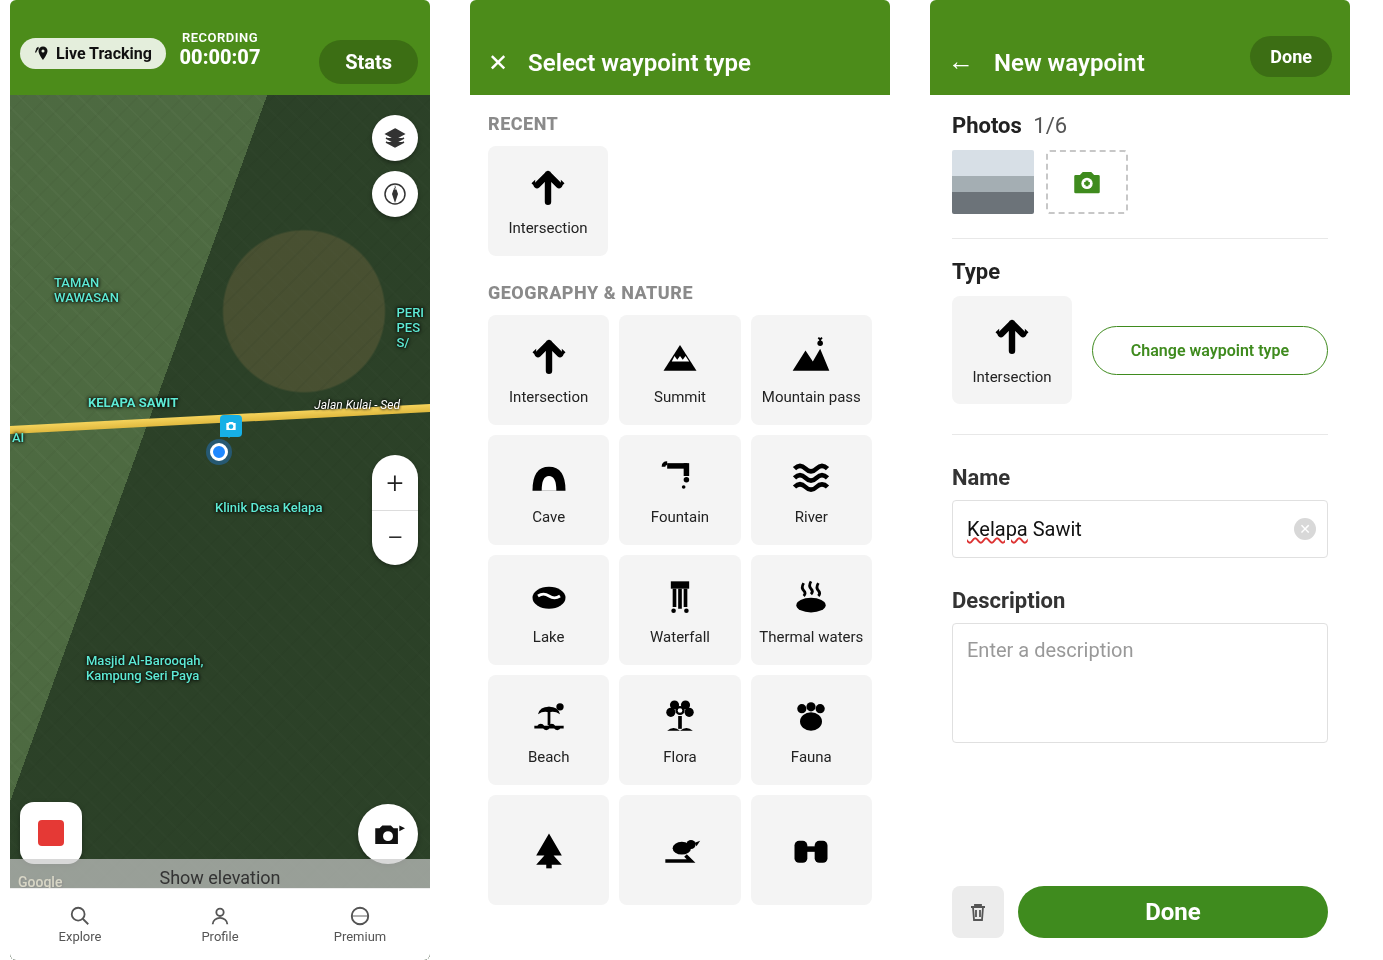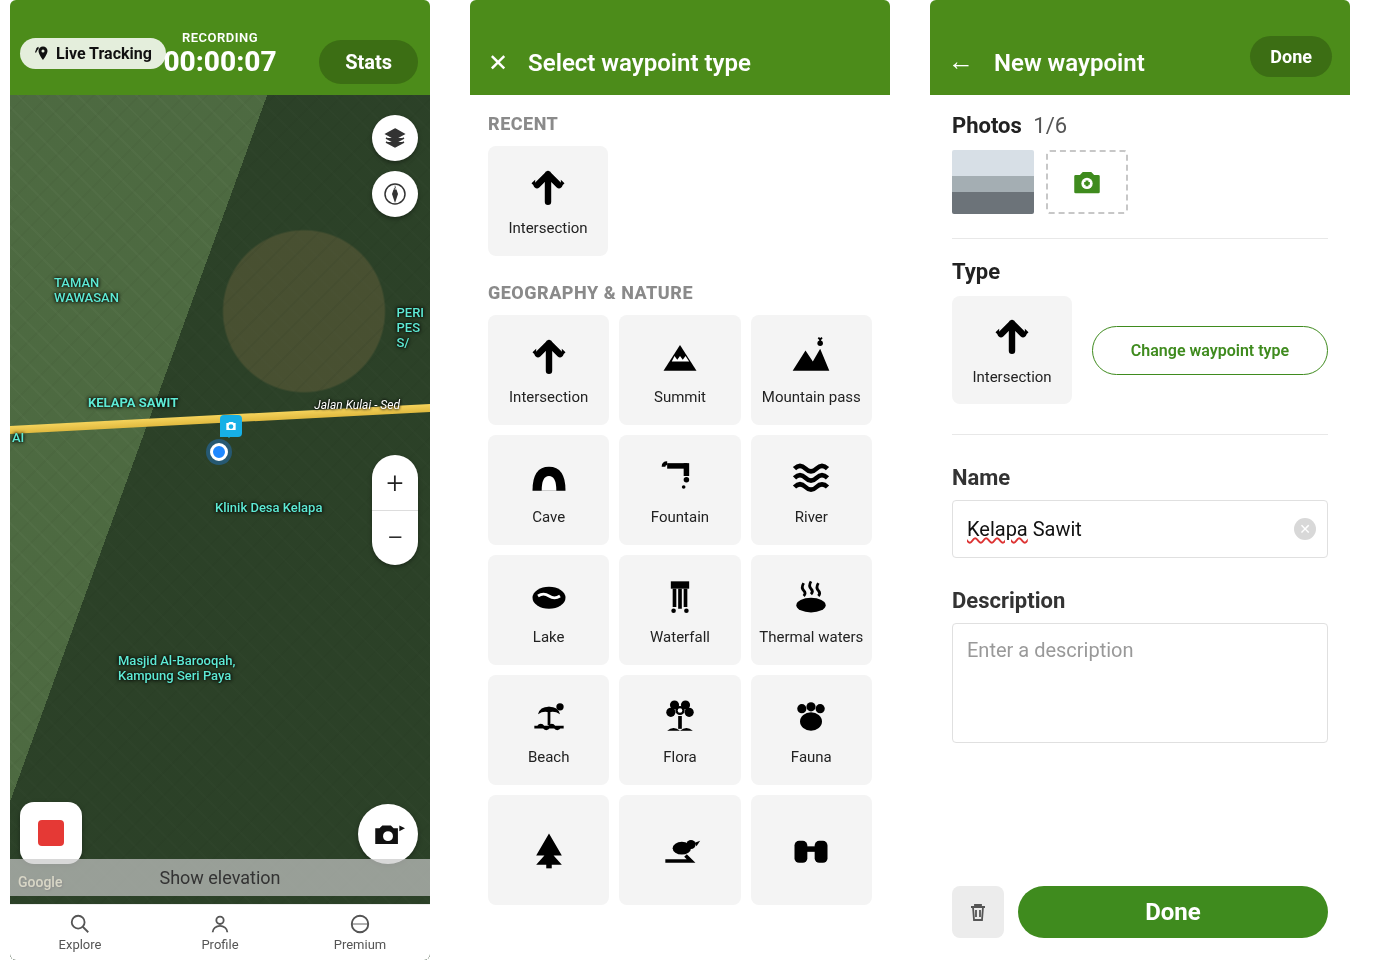--- a/index.html
+++ b/index.html
@@ -6,21 +6,21 @@
   body { background: #fff; width: 1383px; height: 960px; display: flex; gap: 40px; padding: 0 10px; }
   .phone { width: 420px; height: 900px; border-radius: 6px; overflow: hidden; position: relative; background:#fff; }
 
   
   .map-screen { display:flex; flex-direction:column; height:100%; }
   .map-topbar { background:#4c8c1a; height:95px; position:relative; color:#fff; }
   .live-chip { position:absolute; left:10px; top:38px; background:rgba(255,255,255,.85); color:#111; border-radius:20px; padding:6px 14px; font-weight:700; display:flex; align-items:center; gap:4px; font-size:16px; }
   .live-chip svg{width:18px;height:18px;}
   .rec-box { position:absolute; left:50%; transform:translateX(-50%); top:30px; text-align:center; }
   .rec-label { font-size:13px; letter-spacing:.5px; font-weight:600; }
-  .rec-time { font-size:28px; font-weight:800; }
+  .rec-time { font-size:20px; font-weight:800; }
   .stats-btn { position:absolute; right:12px; top:40px; background:#3c6e14; color:#ffffff; border:none; border-radius:22px; padding:10px 26px; font-size:20px; font-weight:700; }
 
   .map-body { flex:1; position:relative; background:#2f3d2b; overflow:hidden; }
   .sat { position:absolute; inset:0;
     background:
       linear-gradient(110deg, rgba(90,120,70,.6) 0 35%, rgba(40,60,35,.8) 35% 100%),
       repeating-linear-gradient(45deg, rgba(255,255,255,.05) 0 2px, transparent 2px 14px),
       repeating-linear-gradient(-45deg, rgba(0,0,0,.08) 0 2px, transparent 2px 16px),
       radial-gradient(circle at 70% 25%, #c9a06a 0 80px, transparent 82px),
       #3a553a;
@@ -35,21 +35,21 @@
   .round-btn svg{width:24px;height:24px;}
   .zoom-pill { position:absolute; right:12px; top:360px; width:46px; height:110px; background:#fff; border-radius:23px; box-shadow:0 2px 4px rgba(0,0,0,.35); display:flex; flex-direction:column; }
   .zoom-half{flex:1;display:flex;align-items:center;justify-content:center;font-size:30px;font-weight:300;color:#222;}
   .zoom-half:first-child{border-bottom:1px solid #ddd;}
   .bottom-fab{position:absolute;bottom:96px;width:60px;height:60px;background:#fff;border-radius:50%;display:flex;align-items:center;justify-content:center;box-shadow:0 2px 5px rgba(0,0,0,.35);}
   .rec-fab{left:10px;border-radius:14px;width:62px;height:62px;}
   .rec-square{width:26px;height:26px;background:#e53935;border-radius:4px;}
   .cam-fab{right:12px;}
   .show-elev{position:absolute;bottom:64px;left:0;right:0;background:rgba(200,200,200,.7);text-align:center;padding:8px 0;font-size:18px;color:#333;}
   .g-attr{position:absolute;bottom:70px;left:8px;font-size:14px;color:#fef9c3;text-shadow:1px 1px 2px #000;font-weight:500;}
-  .tabbar{position:absolute;bottom:0;left:0;right:0;height:56px;background:#fff;display:flex;border-top:1px solid #eee;}
+  .tabbar{position:absolute;bottom:0;left:0;right:0;height:72px;background:#fff;display:flex;border-top:1px solid #eee;}
   .tab{flex:1;display:flex;flex-direction:column;align-items:center;justify-content:center;gap:2px;font-size:13px;color:#555;}
   .tab.active{background:#e8f3df;color:#3f8b1e;}
   .tab svg{width:22px;height:22px;}
 
   
   .screen2{display:flex;flex-direction:column;height:100%;}
   .header2{background:#4c8c1a;height:95px;display:flex;align-items:flex-end;padding:0 18px 18px;color:#fff;gap:20px;}
   .header2 .close{font-size:24px;}
   .header2 .title{font-size:24px;font-weight:600;}
   .scroll2{flex:1;overflow:auto;padding:18px 18px 0;}
@@ -192,21 +192,21 @@
     <div class="road"></div>
     <div class="road-label">Jalan Kulai - Sed</div>
     <div class="sat-label" style="top:180px;left:44px;white-space:pre;">TAMAN
 WAWASAN</div>
     <div class="sat-label" style="top:210px;right:6px;white-space:pre;text-align:left">PERI
 PES
 S/</div>
     <div class="sat-label" style="top:300px;left:78px;font-weight:700">KELAPA SAWIT</div>
     <div class="sat-label" style="top:335px;left:2px;">AI</div>
     <div class="sat-label" style="top:405px;left:205px;">Klinik Desa Kelapa</div>
-    <div class="sat-label" style="top:558px;left:76px;white-space:pre;margin-left:32px;">Masjid Al-Barooqah,
+    <div class="sat-label" style="top:558px;left:76px;white-space:pre;">Masjid Al-Barooqah,
 Kampung Seri Paya</div>
 
     <div class="wp-photo">
         <svg viewBox="0 0 24 24" width="14" height="14">
           <path fill="#fff" d="M4 7h3l2-2h6l2 2h3v12H4zM12 17a4 4 0 100-8 4 4 0 000 8z"></path>
         </svg>
       </div>
     <div class="my-loc"></div>
 
     <div class="round-btn" style="top:20px">

